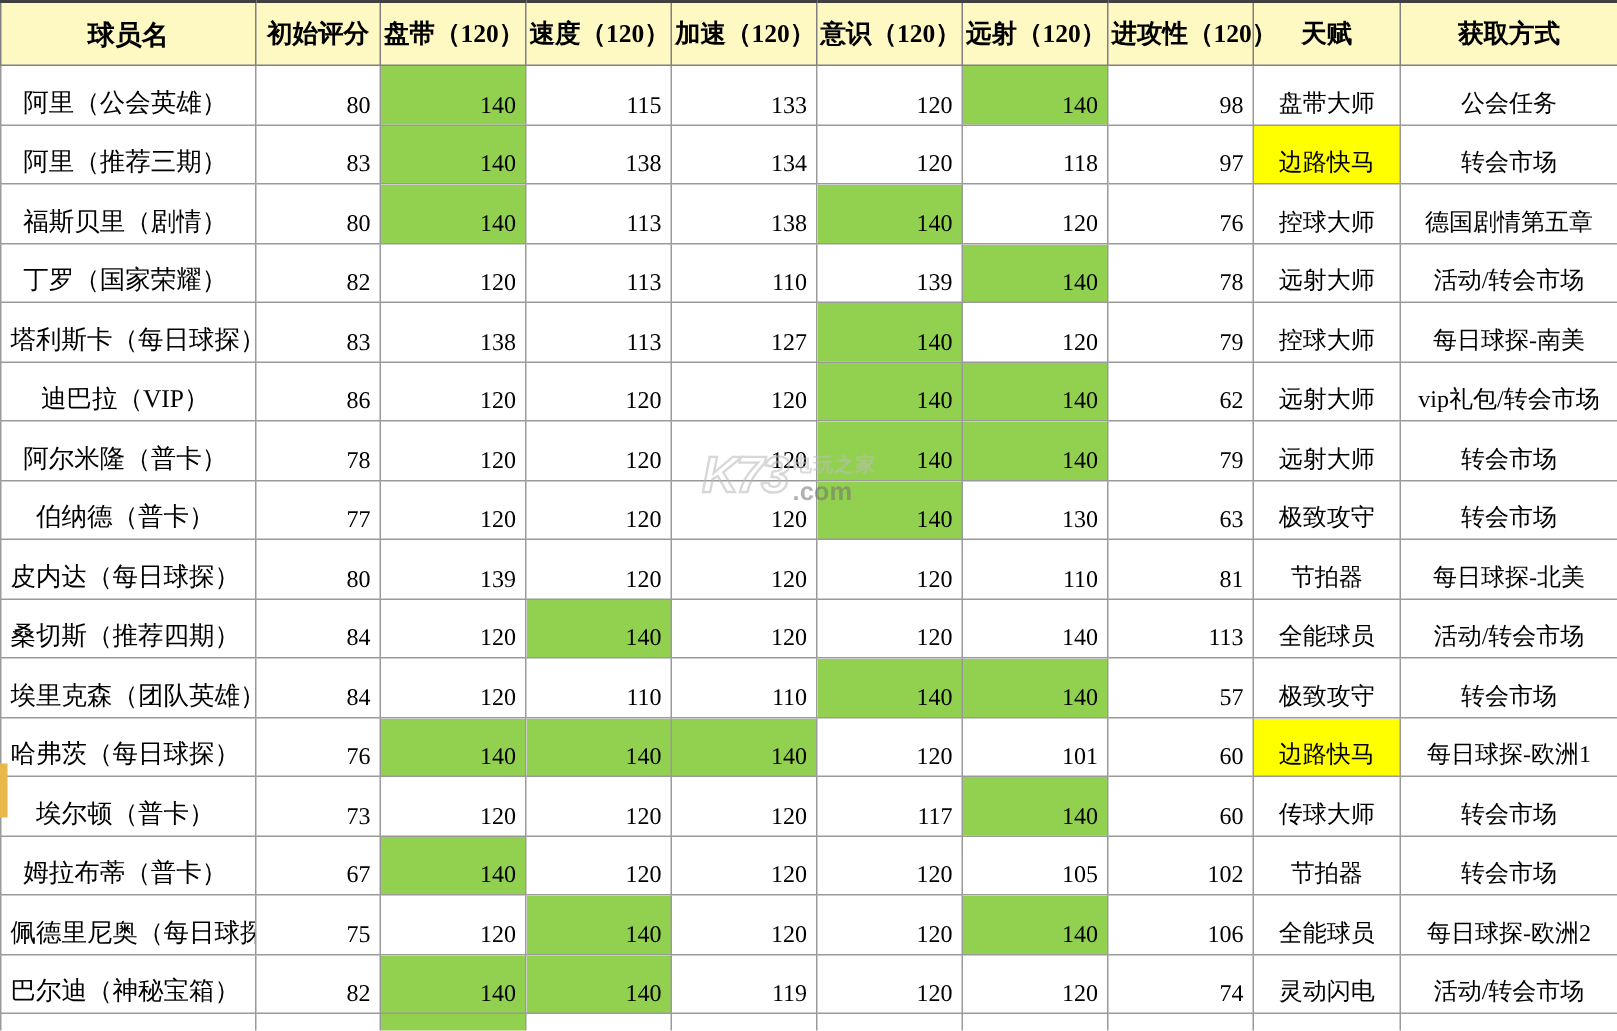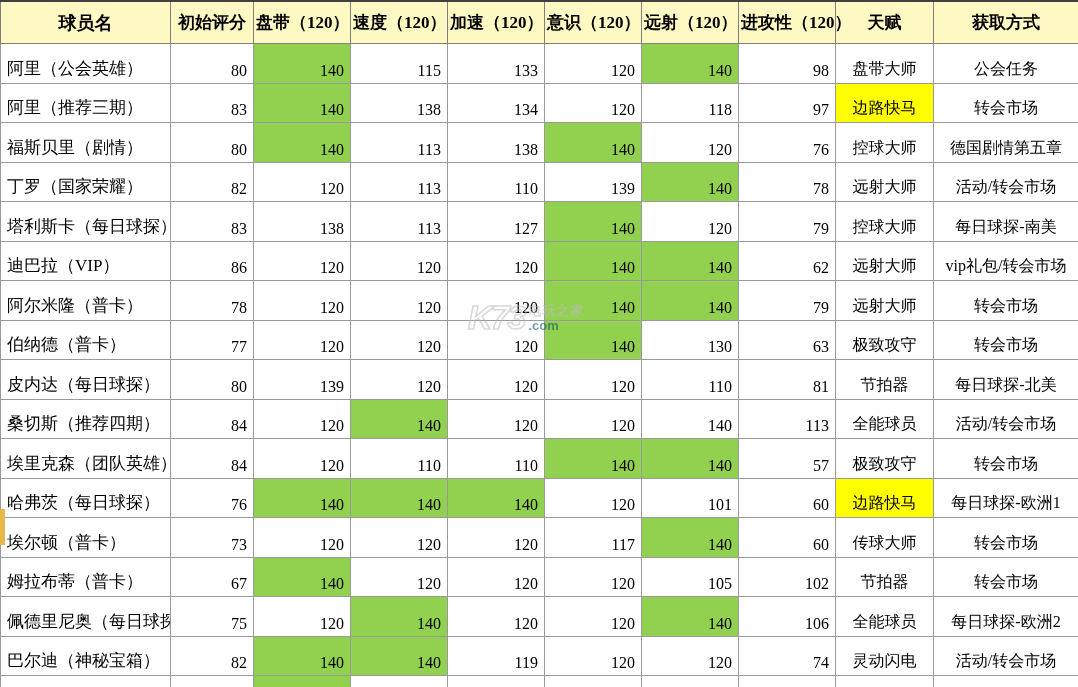--- a/index.html
+++ b/index.html
@@ -43,21 +43,21 @@
     height:35.5px;
     border:1px solid #9a9a9a;
     font-size:16px;
     color:#000000;
     vertical-align:bottom;
     padding:0 6px 3px 6px;
     background:#ffffff;
     white-space:nowrap;
     overflow:hidden;
   }
-  tbody td.name{ text-align:left; font-size:17px; padding-right:10px;}
+  tbody td.name{ text-align:center; font-size:17px; padding-right:10px;}
   tbody td.num{ text-align:right; font-family:"Liberation Serif","DejaVu Serif",serif;}
   tbody td.talent{ text-align:center;}
   tbody td.source{ text-align:center;}
   tbody td.hi{ background:#92D050; }
   tbody td.yellow{ background:#FFFF00; }
 
   
   #row-marker{
     position:absolute;
     left:0;top:509px;width:5px;height:36px;
@@ -84,21 +84,21 @@
     letter-spacing:-2px;
     line-height:34px;
   }
   #watermark .wtext{display:flex;flex-direction:column;line-height:1;padding-top:4px;}
   #watermark .cn{
     font-family:"DejaVu Sans",sans-serif;
     font-size:13px;font-weight:bold;color:#bdbdbd;letter-spacing:1px;
   }
   #watermark .com{
     font-family:"Liberation Sans","DejaVu Sans",sans-serif;
-    font-size:13px;font-weight:bold;color:#0c4a6e;margin-top:2px;
+    font-size:17px;font-weight:bold;color:#737373;margin-top:2px;
   }
 </style>
 </head>
 <body>
 
 <div id="sheet">
 
   <div id="row-marker"></div>
 
   <div id="watermark">

